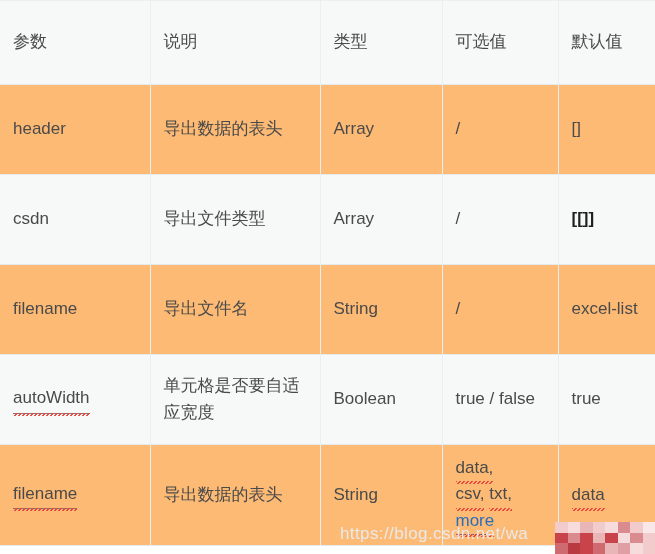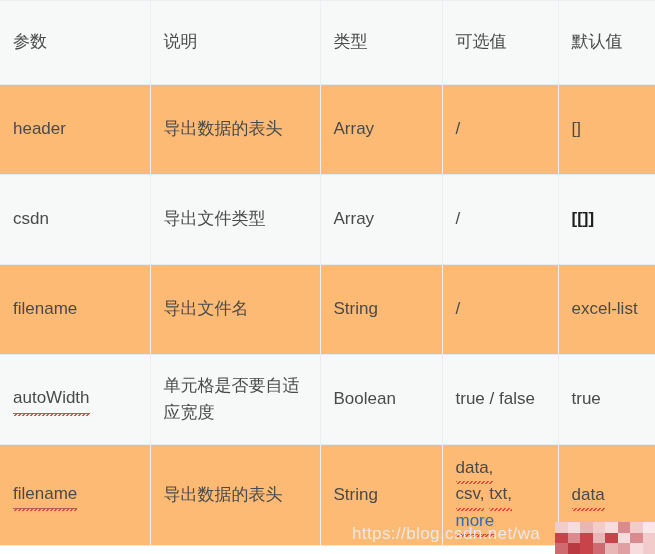--- a/index.html
+++ b/index.html
@@ -112,21 +112,21 @@
     color: #2a6ebb;
     text-decoration: none;
     border-bottom: 1px dotted #2a6ebb;
   }
 
   .opt-line { display: block; }
 
   
   .watermark {
     position: absolute;
-    left: 352px;
+    left: 340px;
     top: 524px;
     font-size: 17px;
     color: #e9e9e9;
     letter-spacing: 0.4px;
     white-space: nowrap;
     pointer-events: none;
     user-select: none;
     font-family: "Liberation Sans", sans-serif;
   }
 

